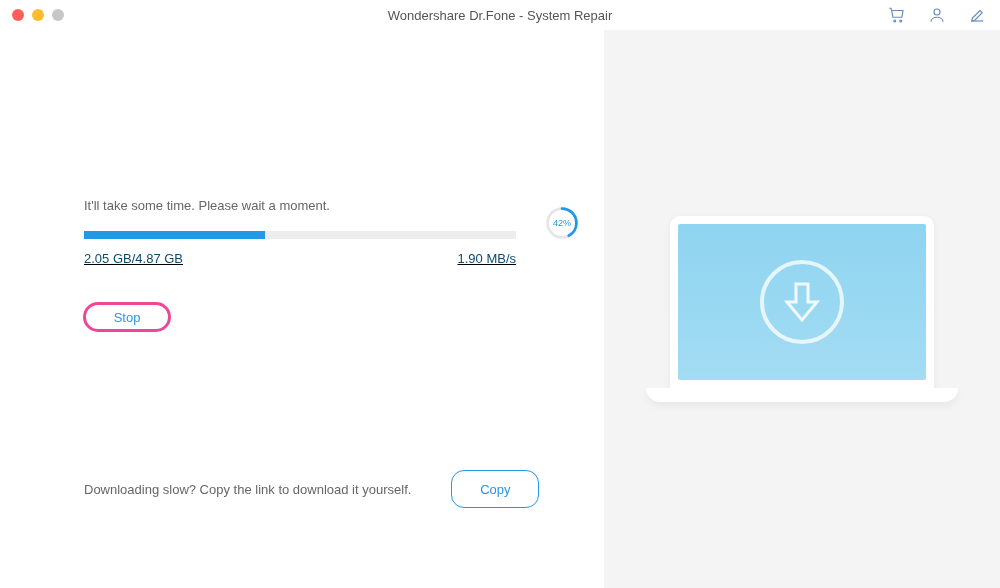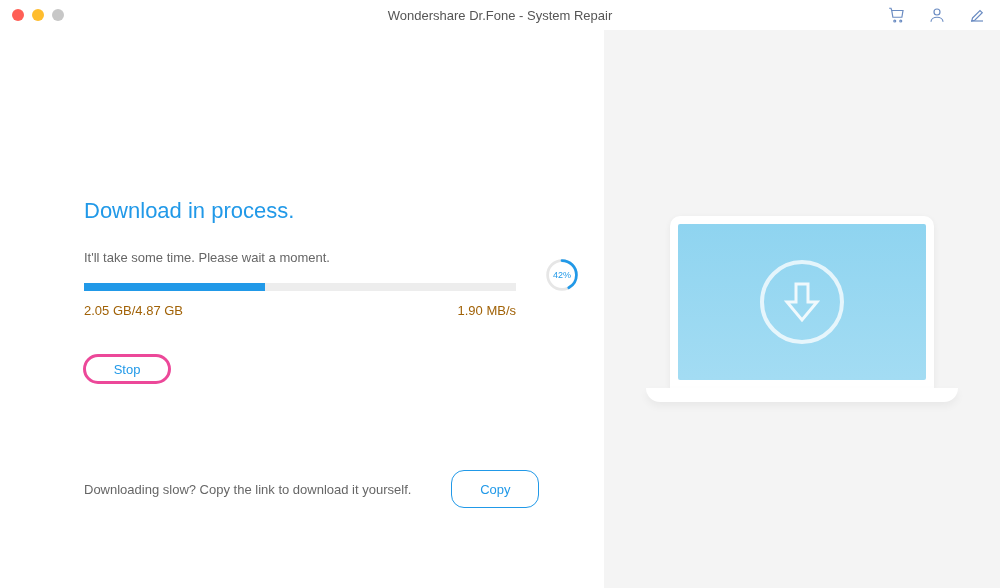--- a/index.html
+++ b/index.html
@@ -67,20 +67,21 @@
       color: #2199e8;
       margin-bottom: 26px;
     }
     .subtext {
       font-size: 13px;
       color: #666;
       margin-bottom: 18px;
     }
     .progress-row {
       position: relative;
+      text-decoration: underline;
     }
     .percent-circle {
       position: absolute;
       right: -14px;
       top: -26px;
       width: 36px;
       height: 36px;
     }
     .percent-label {
       position: absolute;
@@ -98,21 +99,21 @@
     }
     .progress-fill {
       height: 100%;
       background: #2199e8;
     }
     .progress-info {
       width: 432px;
       display: flex;
       justify-content: space-between;
       font-size: 13px;
-      color: #a16207;
+      color: #0c4a6e;
       margin-top: 12px;
     }
     .stop-btn {
       margin-top: 36px;
       width: 88px;
       height: 30px;
       border: 3px solid #ec4899;
       border-radius: 15px;
       background: transparent;
       color: #2199e8;
@@ -218,21 +219,20 @@
       <svg width="18" height="18" viewBox="0 0 24 24" fill="none" stroke="#6b8cc2" stroke-width="1.6">
         <path d="M4 20h16"></path>
           <path d="M6 16L16 6l3 3L9 19l-4 1z"></path>
       </svg>
     </div>
   </div>
 </div>
 
 <div class="content">
   <div class="left-panel">
-    <div class="heading">Download in process.</div>
     <div class="subtext">It'll take some time. Please wait a moment.</div>
 
     <div class="progress-row">
       <div class="percent-circle">
         <svg width="36" height="36" viewBox="0 0 40 40">
           <circle cx="20" cy="20" r="16" fill="none" stroke="#e6e6e6" stroke-width="3"></circle>
           <circle cx="20" cy="20" r="16" fill="none" stroke="#2199e8" stroke-width="3" stroke-dasharray="100.5" stroke-dashoffset="58.3" transform="rotate(-90 20 20)" stroke-linecap="round"></circle>
         </svg>
         <div class="percent-label">42%</div>
       </div>

